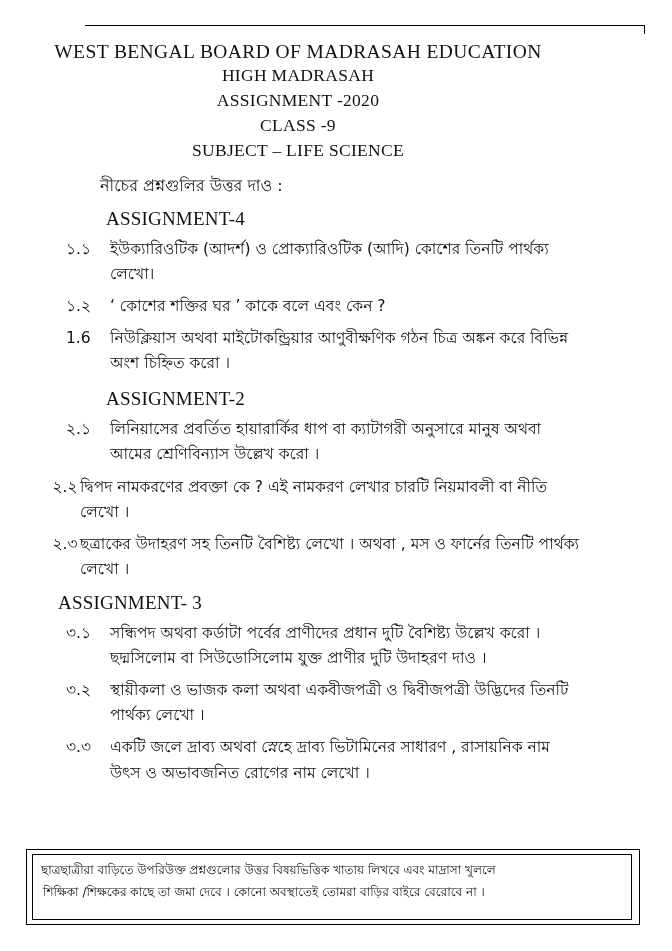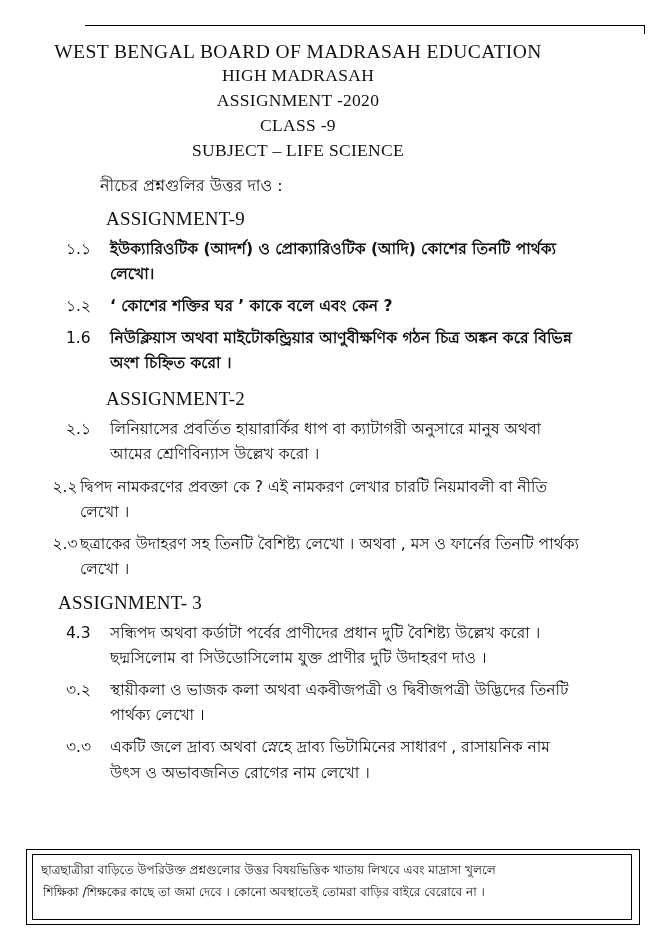--- a/index.html
+++ b/index.html
@@ -95,21 +95,21 @@
     white-space: nowrap;
   }
   .q .body {
     font-family: "DejaVu Sans", "Liberation Sans", sans-serif;
     font-size: 15.5px;
     line-height: 1.62;
   }
   
   .g1 .q { padding-left: 52px; }
   .g1 .q .num { width: 44px; }
-  .g1 .q .body { max-width: 510px; font-weight: bold; }
+  .g1 .q .body { max-width: 510px; }
 
   
   .g2 .q { padding-left: 52px; }
   .g2 .q .num { width: 44px; }
   .g2 .q .body { max-width: 512px; }
   .g2 .q.tight .num { width: 30px; text-align: center; }
   .g2 .q.tight { padding-left: 36px; }
 
   
   .g3 .q { padding-left: 52px; }
@@ -157,21 +157,21 @@
 
     <div class="header-block">
       <div class="header-line">HIGH MADRASAH</div>
       <div class="header-line">ASSIGNMENT -2020</div>
       <div class="header-line">CLASS -9</div>
       <div class="header-line">SUBJECT –  LIFE SCIENCE</div>
     </div>
 
     <div class="instruction bn">নীচের প্রশ্নগুলির উত্তর দাও :</div>
 
-    <div class="assign-head indent-1">ASSIGNMENT-9</div>
+    <div class="assign-head indent-1">ASSIGNMENT-4</div>
     <div class="qlist g1">
       <div class="q">
         <span class="num">১.১</span>
         <span class="body">ইউক্যারিওটিক (আদর্শ) ও প্রোক্যারিওটিক (আদি) কোশের তিনটি পার্থক্য লেখো।</span>
       </div>
       <div class="q">
         <span class="num">১.২</span>
         <span class="body">‘ কোশের শক্তির ঘর ’ কাকে বলে এবং কেন ?</span>
       </div>
       <div class="q">
@@ -192,21 +192,21 @@
       </div>
       <div class="q tight">
         <span class="num">২.৩</span>
         <span class="body">ছত্রাকের উদাহরণ সহ তিনটি বৈশিষ্ট্য লেখো  । অথবা , মস ও ফার্নের তিনটি পার্থক্য লেখো  ।</span>
       </div>
     </div>
 
     <div class="assign-head indent-3">ASSIGNMENT- 3</div>
     <div class="qlist g3">
       <div class="q">
-        <span class="num">4.3</span>
+        <span class="num">৩.১</span>
         <span class="body">সন্ধিপদ অথবা কর্ডাটা পর্বের প্রাণীদের প্রধান দুটি বৈশিষ্ট্য উল্লেখ করো ।ছদ্মসিলোম বা সিউডোসিলোম যুক্ত প্রাণীর দুটি উদাহরণ দাও  ।</span>
       </div>
       <div class="q">
         <span class="num">৩.২</span>
         <span class="body">স্থায়ীকলা ও ভাজক কলা অথবা একবীজপত্রী ও দ্বিবীজপত্রী উদ্ভিদের তিনটি পার্থক্য লেখো  ।</span>
       </div>
       <div class="q">
         <span class="num">৩.৩</span>
         <span class="body">একটি জলে দ্রাব্য অথবা স্নেহে দ্রাব্য ভিটামিনের সাধারণ , রাসায়নিক নাম উৎস ও অভাবজনিত রোগের নাম লেখো  ।</span>
       </div>

